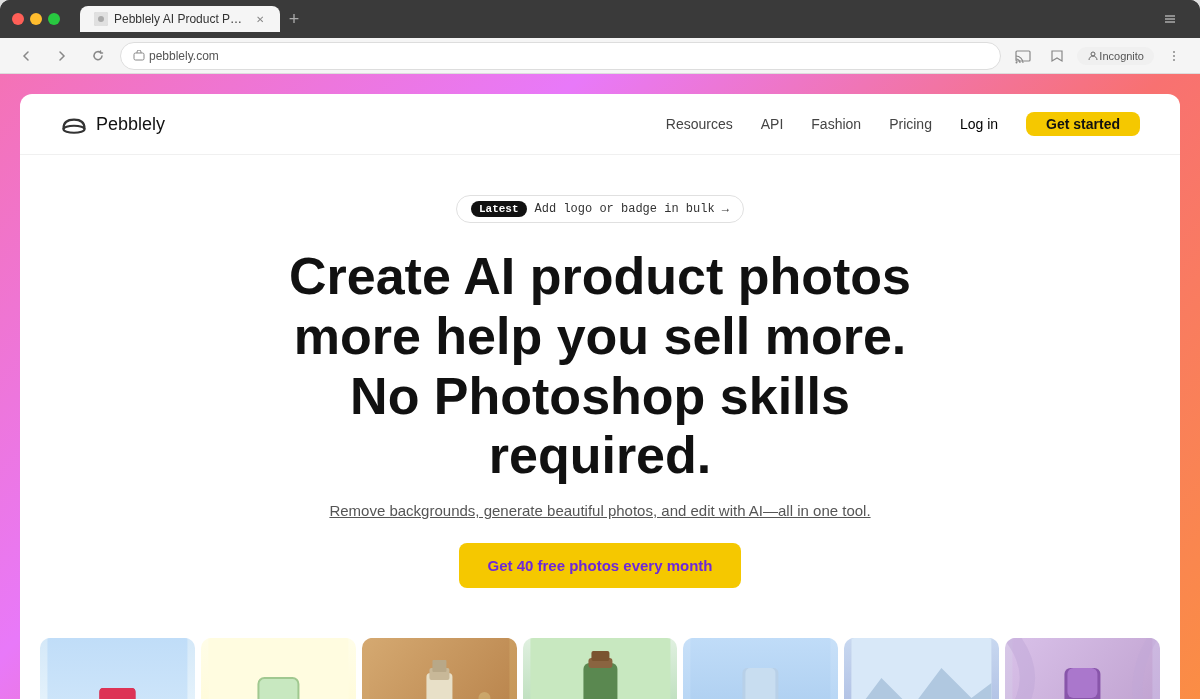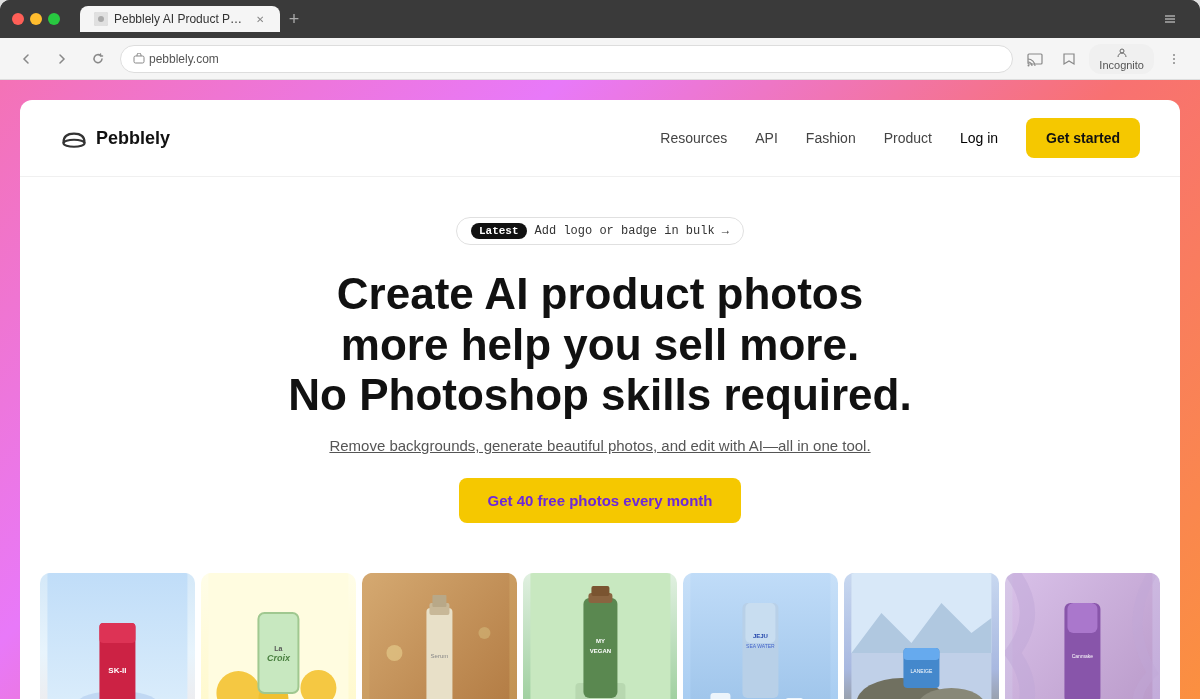--- a/index.html
+++ b/index.html
@@ -58,21 +58,21 @@
       cursor: pointer;
     }
     .tab-new {
       width: 28px; height: 28px;
       display: flex; align-items: center; justify-content: center;
       color: #aaa; font-size: 18px; cursor: pointer;
     }
 
     .browser-toolbar {
       background: #f5f5f5;
-      height: 42px;
+      height: 36px;
       display: flex;
       align-items: center;
       padding: 4px 12px;
       gap: 8px;
       border-bottom: 1px solid #ddd;
     }
     .nav-btn {
       width: 28px; height: 28px;
       border-radius: 50%;
       display: flex; align-items: center; justify-content: center;
@@ -99,21 +99,21 @@
       border-radius: 50%;
       display: flex; align-items: center; justify-content: center;
       color: #666; font-size: 14px; cursor: pointer;
     }
     .incognito-btn {
       background: #f0f0f0;
       border-radius: 12px;
       padding: 3px 10px;
       font-size: 11px;
       color: #555;
-      display: flex; align-items: center;  flex-direction: column;
+      display: flex; align-items: center; 
     }
 
     
     .website {
       background: #fff;
       flex: 1;
       overflow: hidden;
     }
 
     
@@ -131,21 +131,21 @@
     
     .nav {
       display: flex;
       align-items: center;
       padding: 18px 40px;
       border-bottom: 1px solid #f0f0f0;
       gap: 40px;
     }
     .logo {
       display: flex; align-items: center; gap: 8px;
-      font-size: 18px; font-weight: 700; color: #111;
+      font-size: 18px; font-weight: 400; color: #111;
       text-decoration: none;
     }
     .logo-icon {
       width: 28px; height: 20px;
     }
     .nav-links {
       display: flex; gap: 28px; align-items: center;
       margin-left: auto;
     }
     .nav-link {
@@ -153,21 +153,21 @@
       text-decoration: none;
     }
     .nav-login {
       font-size: 14px; color: #000000; cursor: pointer;
     }
     .nav-cta {
       background: #f5c800;
       color: #111;
       font-size: 14px;
       font-weight: 600;
-      padding: 12px 20px;
+      padding: 4px 20px;
       border-radius: 8px;
       cursor: pointer;
       border: none;
     }
 
     
     .hero {
       text-align: center;
       padding: 40px 20px 30px;
     }
@@ -186,21 +186,21 @@
     .badge-tag {
       background: #111;
       color: #fff;
       border-radius: 12px;
       padding: 2px 8px;
       font-size: 11px;
       font-weight: 600;
     }
     .badge-arrow { color: #333; }
     .hero-title {
-      font-size: 44px;
+      font-size: 52px;
       font-weight: 800;
       line-height: 1.15;
       color: #111;
       margin-bottom: 16px;
       max-width: 700px;
       margin-left: auto;
       margin-right: auto;
     }
     .hero-subtitle {
       font-size: 15px;
@@ -333,21 +333,21 @@
             <svg class="logo-icon" viewBox="0 0 32 22" fill="none">
               <path d="M4 16 Q4 6 16 6 Q28 6 28 16" stroke="#333" stroke-width="2.5" fill="none" stroke-linecap="round"></path>
               <ellipse cx="16" cy="17" rx="12" ry="4" fill="none" stroke="#333" stroke-width="2.5"></ellipse>
             </svg>
             <span>Pebblely</span>
           </a>
           <div class="nav-links">
             <a class="nav-link">Resources</a>
             <a class="nav-link">API</a>
             <a class="nav-link">Fashion</a>
-            <a class="nav-link">Product</a>
+            <a class="nav-link">Pricing</a>
             <a class="nav-login">Log in</a>
             <button class="nav-cta">Get started</button>
           </div>
         </nav>
 
         <section class="hero">
           <div class="hero-badge">
             <span class="badge-tag">Latest</span>
             <span class="badge-arrow">Add logo or badge in bulk →</span>
           </div>

